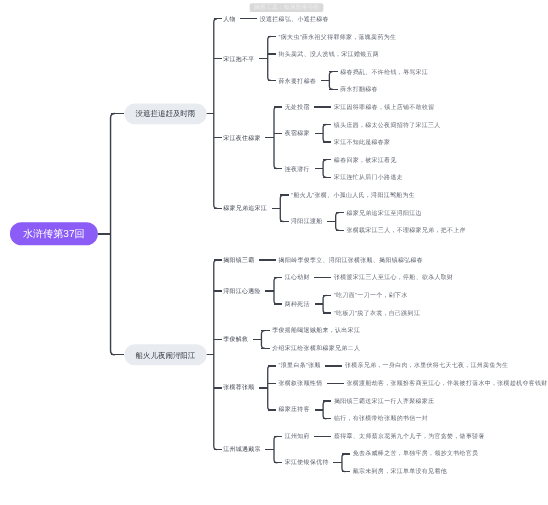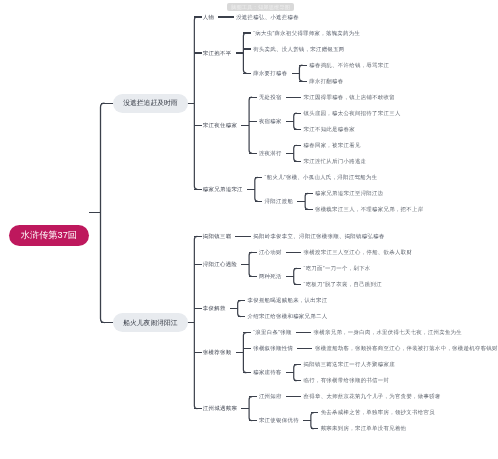--- a/index.html
+++ b/index.html
@@ -2,23 +2,23 @@
 <html><head>
 <meta charset="utf-8">
 <style>
   html,body{margin:0;padding:0;background:#ffffff;}
   body{width:498px;height:459px;overflow:hidden;
        font-family:"Liberation Sans","DejaVu Sans",sans-serif;
        -webkit-font-smoothing:antialiased;}
   #canvas{position:relative;width:498px;height:459px;background:#fff;}
   svg#links{position:absolute;left:0;top:0;}
   .node{position:absolute;white-space:nowrap;box-sizing:border-box;}
-  .root{background:#be185d;color:#ffffff;border-radius:11px;
+  .root{background:#8b5cf6;color:#ffffff;border-radius:11px;
         font-size:9.2px;padding:0 11.8px;letter-spacing:0;
-        display:flex;align-items:center;justify-content:center;margin-top:23px;}
+        display:flex;align-items:center;justify-content:center;}
   .lvl2{background:#e8ebef;color:#333843;border-radius:9.5px;
         font-size:6.8px;padding:0 10.2px;letter-spacing:0;height:19px;
         display:flex;align-items:center;justify-content:center;}
   .lvl3{color:#3f4450;font-size:5.4px;letter-spacing:.32px;
         display:flex;align-items:center;}
   .lvl4{color:#555b68;font-size:5.4px;letter-spacing:.32px;
         display:flex;align-items:center;}
   .lvl5{color:#60666f;font-size:5.4px;letter-spacing:.32px;
         display:flex;align-items:center;}
   .wm{position:absolute;background:#d9d9d9;color:#eeeeee;font-size:5.2px;

